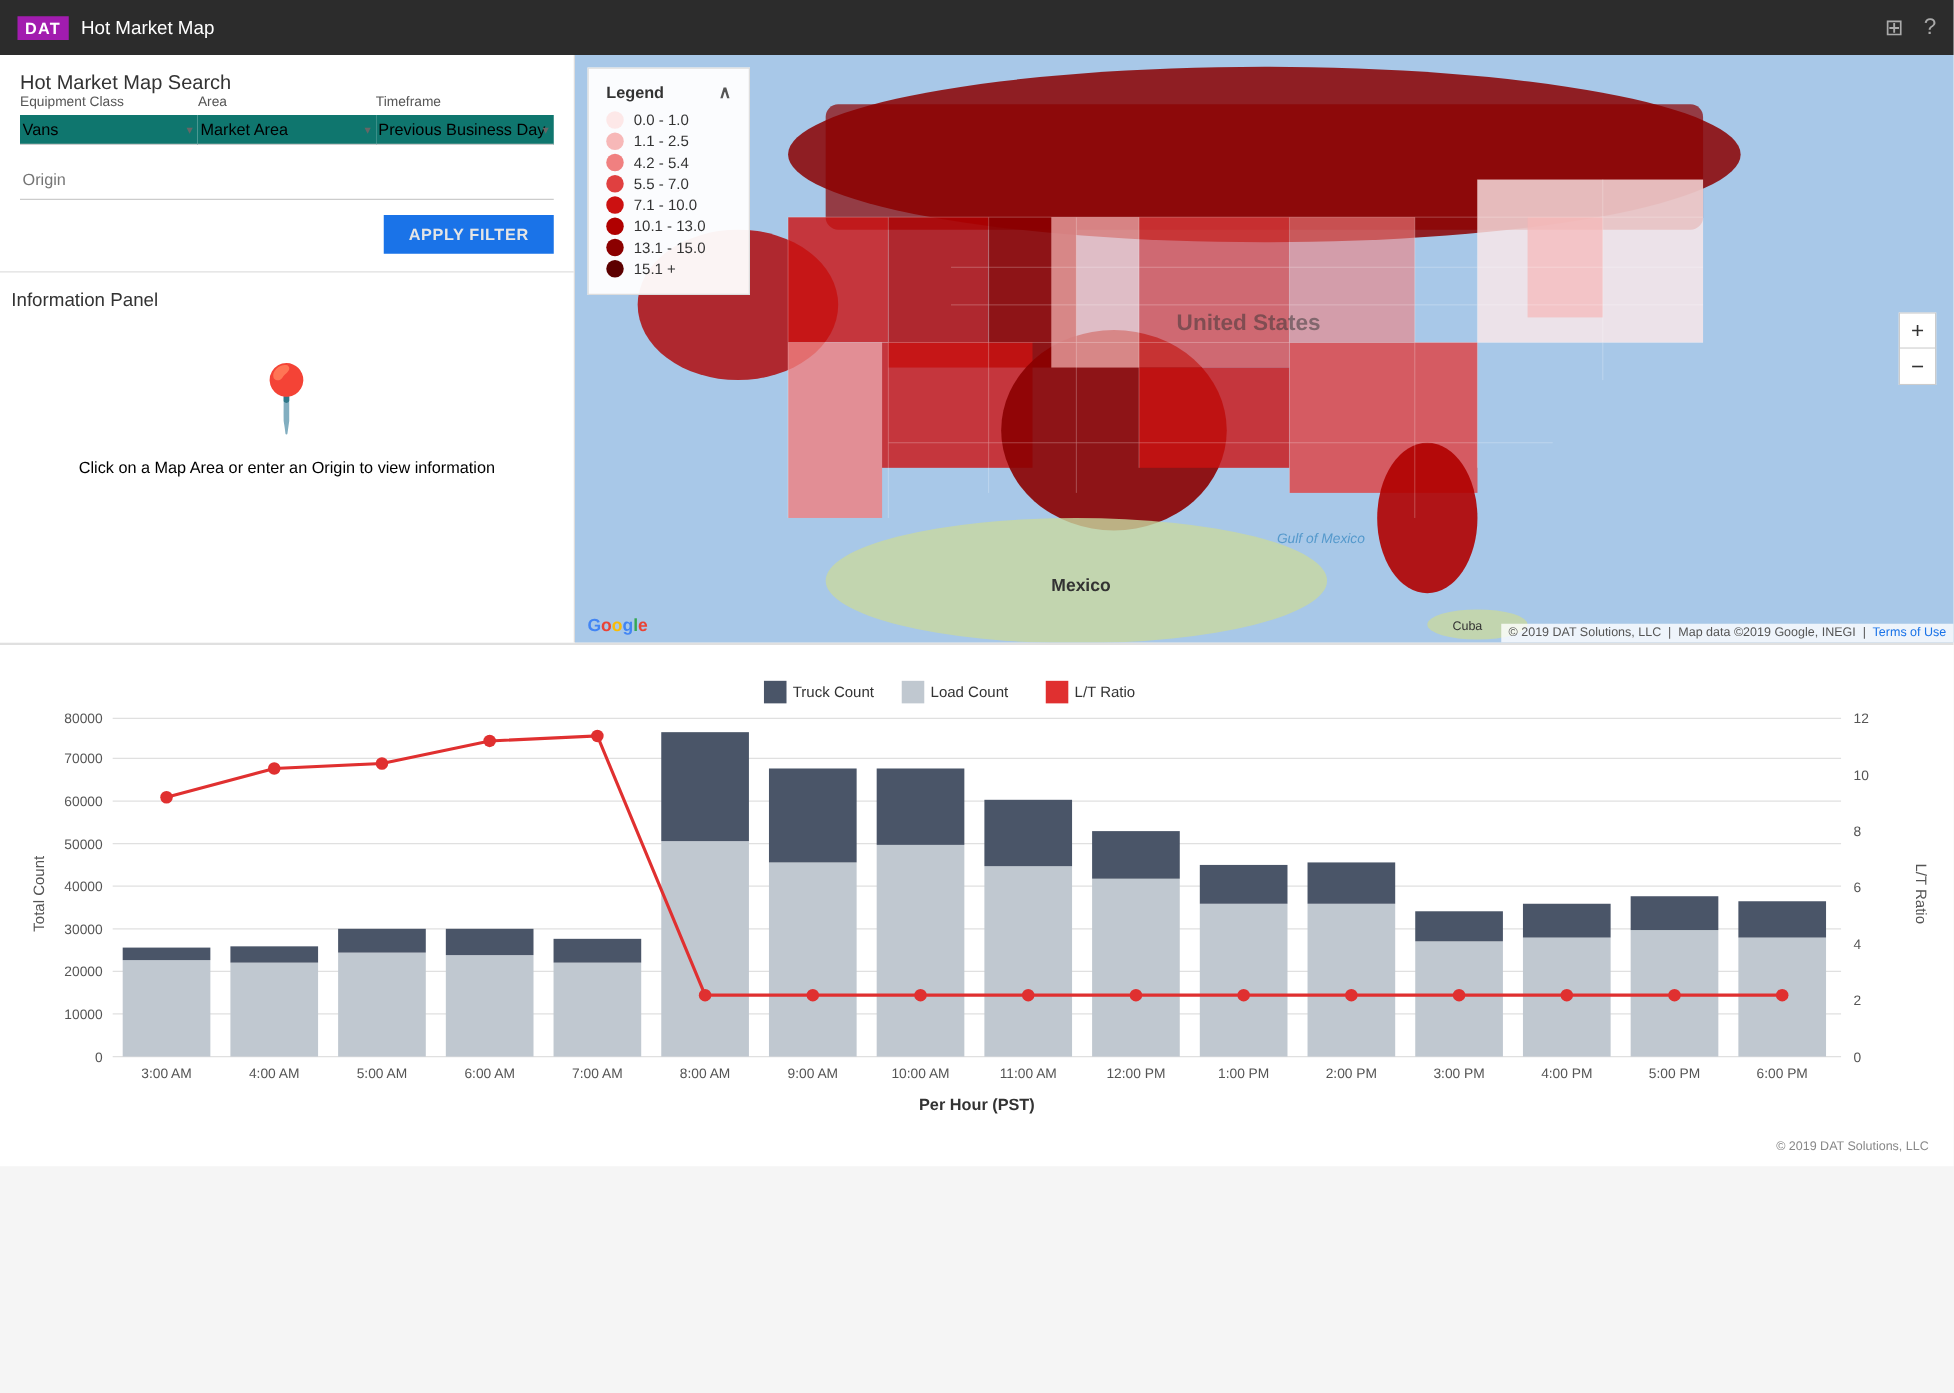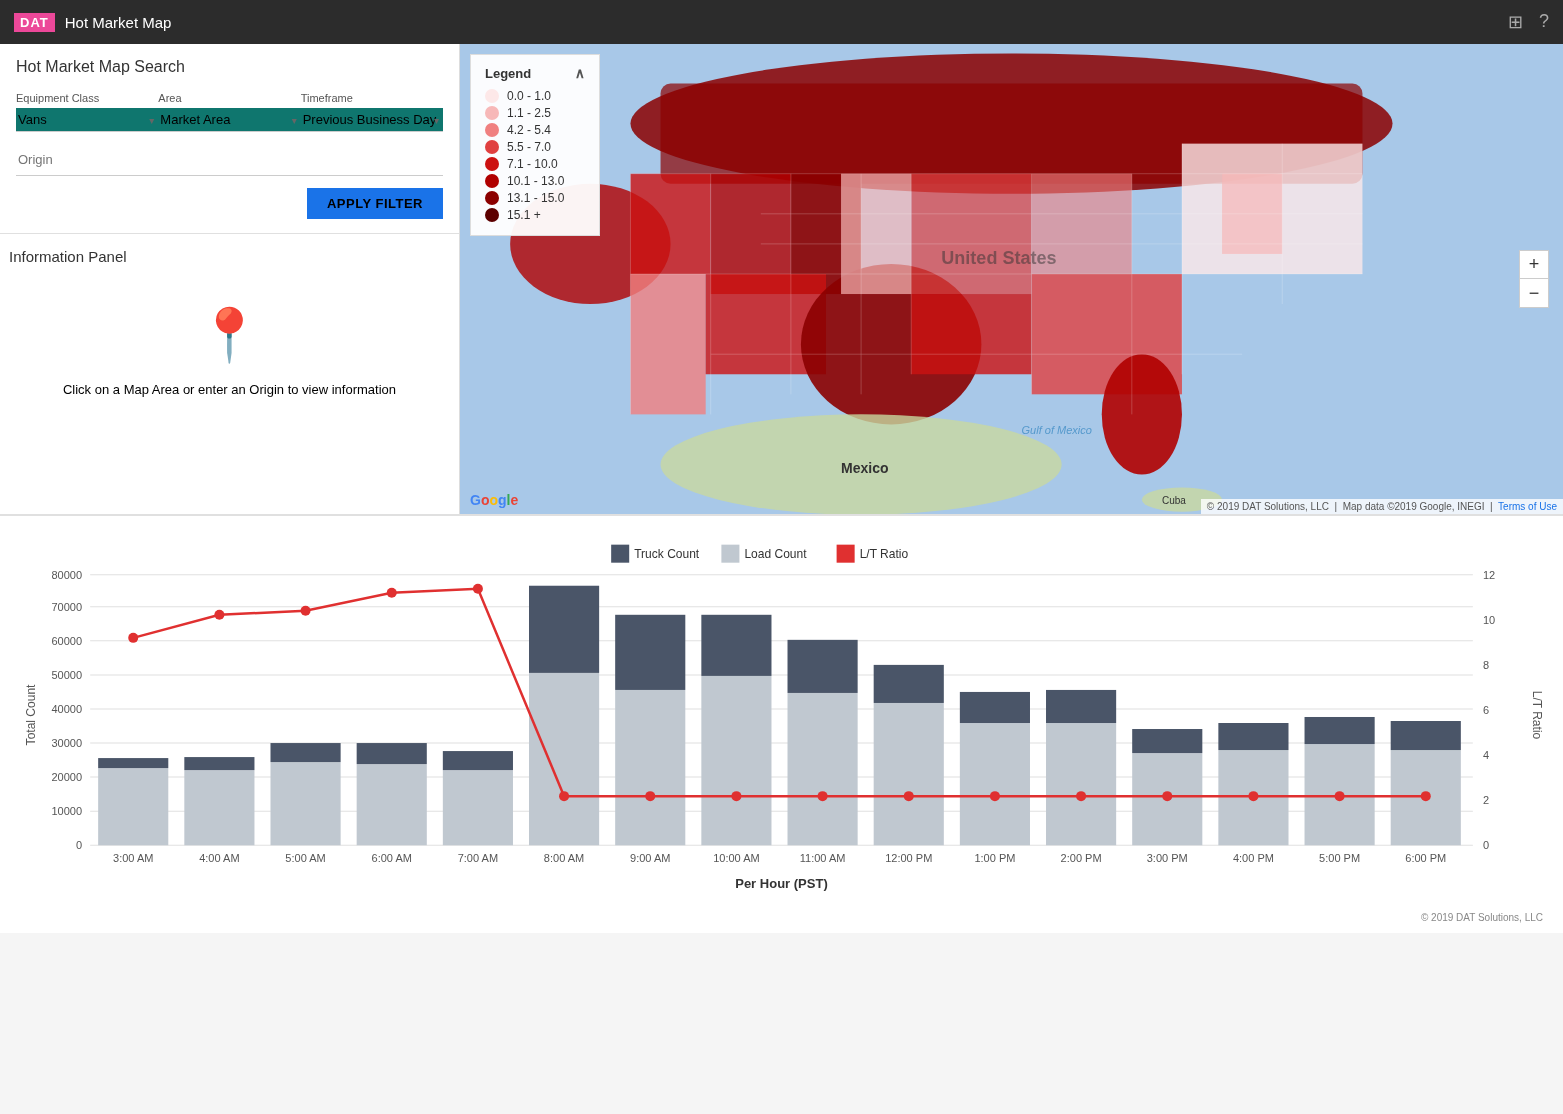--- a/index.html
+++ b/index.html
@@ -9,21 +9,21 @@
     .header {
       background: #2c2c2c;
       height: 44px;
       display: flex;
       align-items: center;
       padding: 0 14px;
       justify-content: space-between;
     }
     .header-left { display: flex; align-items: center; gap: 10px; }
     .dat-logo {
-      background: #ec4899;
+      background: #a21caf;
       color: white;
       font-weight: bold;
       font-size: 13px;
       padding: 2px 6px;
       letter-spacing: 1px;
     }
     .header-title { color: white; font-size: 15px; }
     .header-icons { display: flex; gap: 16px; }
     .header-icon { color: #aaa; font-size: 18px; cursor: pointer; }
 
@@ -38,21 +38,20 @@
     }
 
     
     .search-section {
       padding: 14px 16px;
       border-bottom: 1px solid #e0e0e0;
     }
     .search-title {
       font-size: 16px;
       font-weight: normal;
-      margin-bottom: 16px;
       color: #333;
     }
     .filter-row {
       display: flex;
       margin-bottom: 12px;
     }
     .filter-group { display: flex; flex-direction: column; flex: 1; }
     .filter-label { font-size: 11px; color: #555; margin-bottom: 4px; }
     .filter-select {
       border: none;
@@ -83,21 +82,21 @@
       padding: 8px 2px;
       font-size: 13px;
       color: #999;
       width: 100%;
       outline: none;
       margin-bottom: 8px;
     }
     .apply-btn {
       float: right;
       background: #1a73e8;
-      color: #000000;
+      color: #e5e5e5;
       border: none;
       padding: 8px 20px;
       font-size: 13px;
       font-weight: bold;
       cursor: pointer;
       letter-spacing: 0.5px;
     }
 
     
     .info-section {

